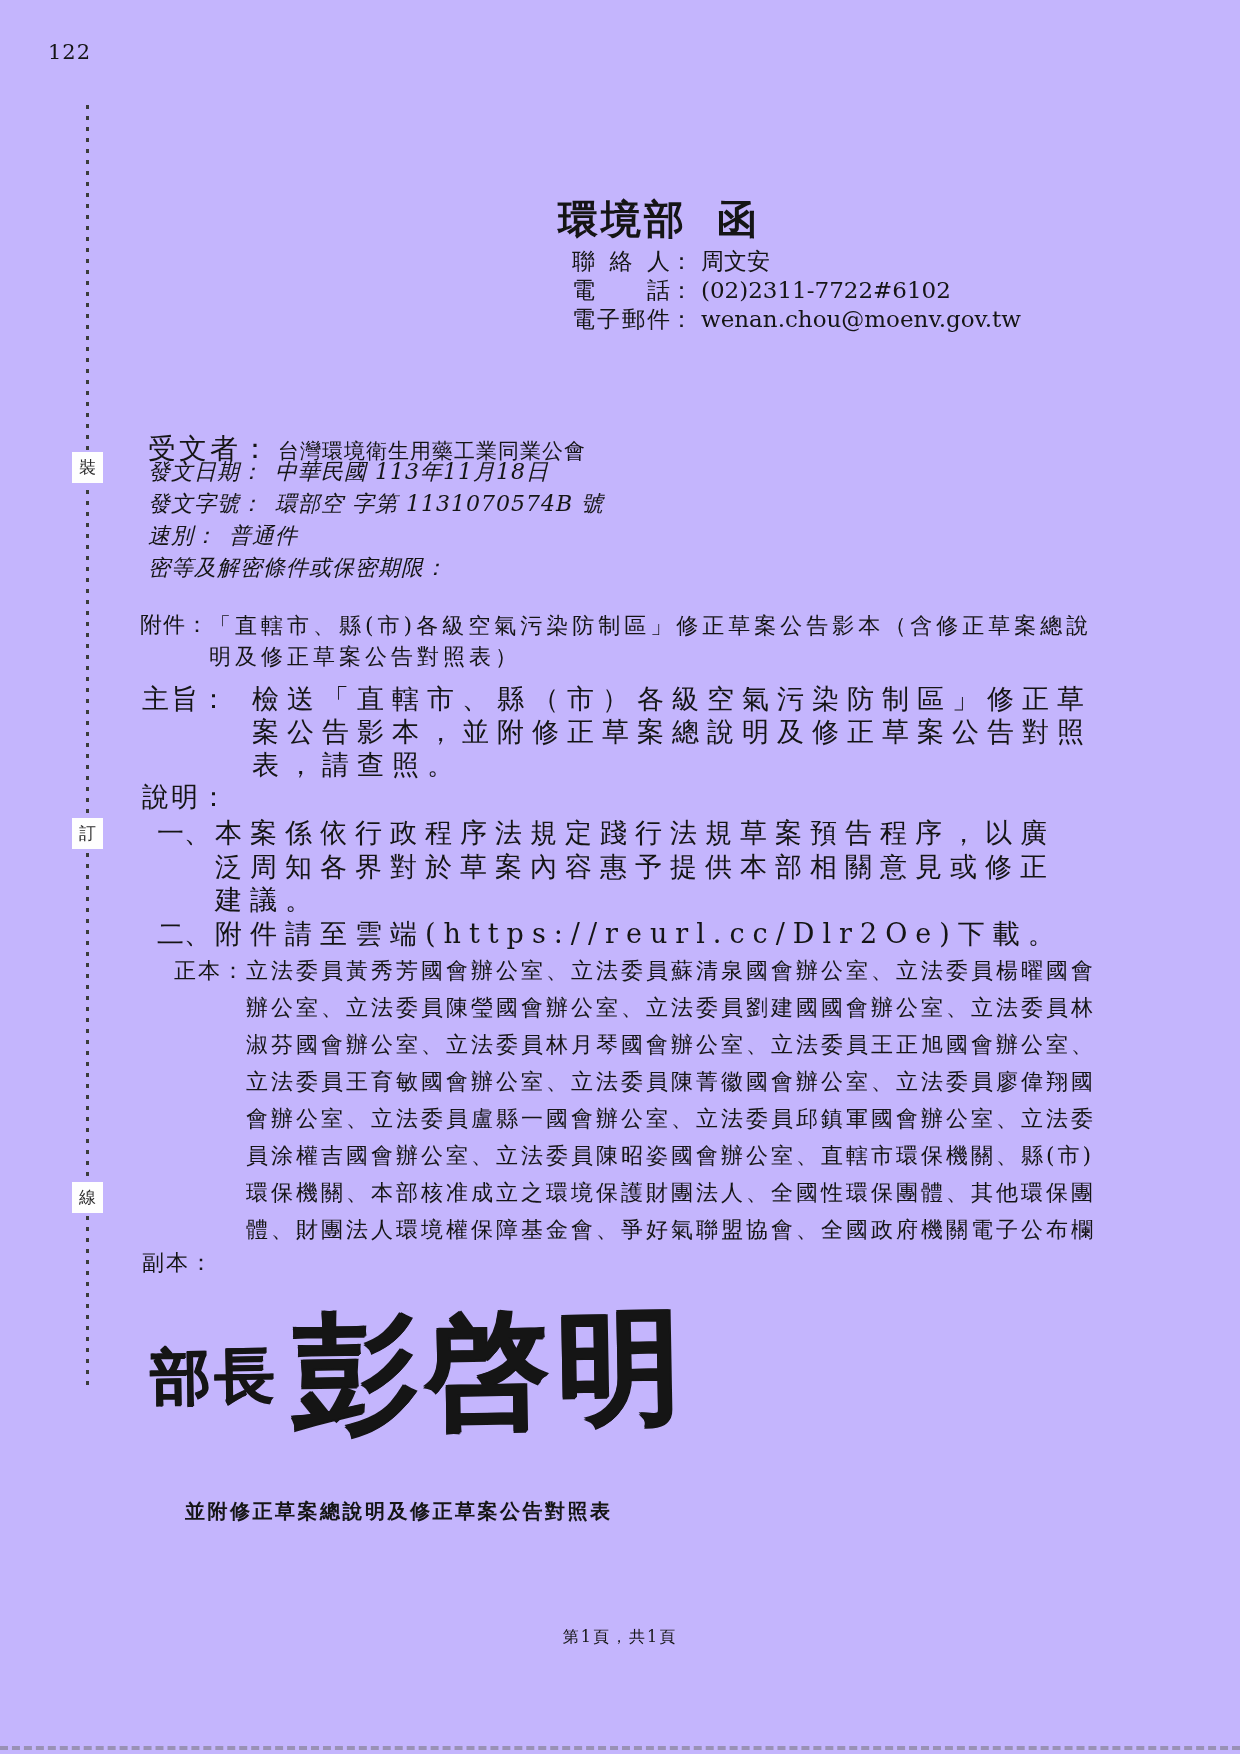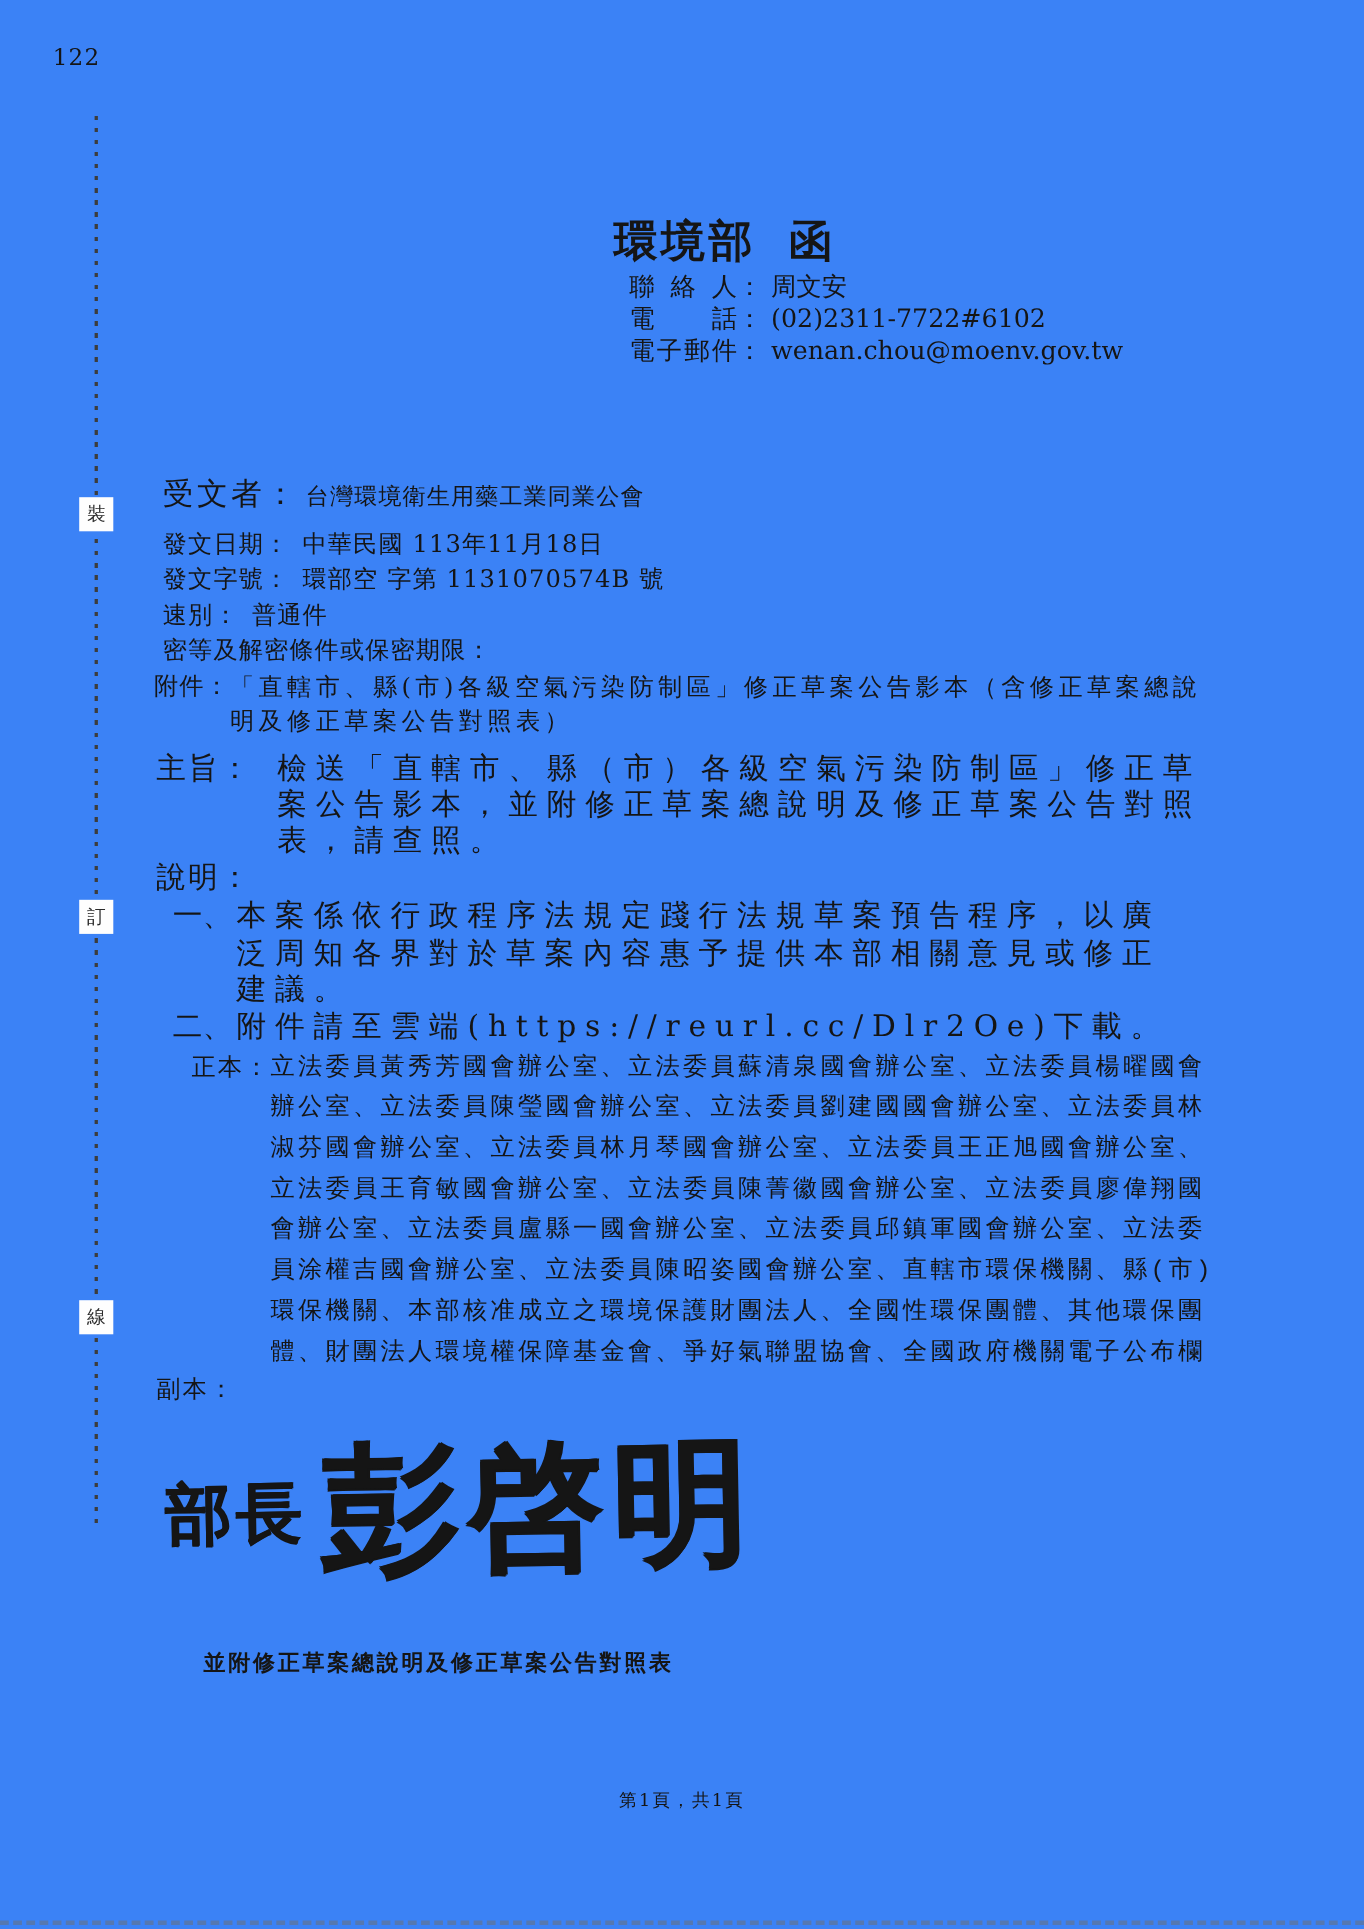--- a/index.html
+++ b/index.html
@@ -1,20 +1,20 @@
 <!DOCTYPE html>
 <html><head>
 <meta charset="utf-8">
 <style>
   html,body{margin:0;padding:0;background:#e8e8e8;}
   .page{
     position:relative;
     width:1240px;height:1754px;
     margin:0 auto;
-    background:#3b82f6;
+    background:#c4b5fd;
     font-family:"DejaVu Serif","Liberation Serif",serif;
     color:#151515;
     overflow:hidden;
   }
   .abs{position:absolute;}
   
   .corner{left:48px;top:40px;font-size:21px;letter-spacing:1px;}
   
   .bind-line{left:86px;top:105px;height:1285px;width:3px;
     background:repeating-linear-gradient(to bottom,#3c3c3c 0 4px,transparent 4px 11px);}
@@ -27,41 +27,41 @@
   
   .contact{left:572px;top:247px;font-size:23px;}
   .contact .row{line-height:29px;white-space:nowrap;}
   .c-label{display:inline-block;width:98px;text-align:justify;text-align-last:justify;vertical-align:bottom;}
   .c-value{margin-left:8px;}
   
   .recipient{left:148px;top:430px;white-space:nowrap;}
   .recipient .lab{font-size:28px;letter-spacing:3px;}
   .recipient .val{font-size:21px;letter-spacing:1px;margin-left:6px;}
   
-  .meta{left:148px;top:480px;font-size:22px;}
+  .meta{left:148px;top:456px;font-size:22px;font-style:italic;}
   .meta .row{line-height:32px;white-space:nowrap;letter-spacing:1px;}
   .meta .val{margin-left:12px;}
   
   .attach{left:140px;top:610px;display:flex;align-items:flex-start;}
   .attach .lab{font-size:22px;white-space:nowrap;letter-spacing:1px;line-height:30px;}
   .attach .txt{width:905px;font-size:22px;letter-spacing:4px;line-height:31px;}
   
   .subject{left:142px;top:682px;display:flex;align-items:flex-start;gap:23px;}
   .subject .lab{font-size:27px;white-space:nowrap;letter-spacing:2px;line-height:33px;}
   .subject .txt{width:872px;font-size:27px;letter-spacing:8px;line-height:33px;}
   
   .desc-label{left:142px;top:779px;font-size:27px;letter-spacing:2px;}
   .items{left:157px;top:816px;}
   .item{display:flex;align-items:flex-start;}
   .item .num{font-size:27px;white-space:nowrap;line-height:33.5px;margin-right:4px;}
   .item .txt{width:858px;font-size:27px;letter-spacing:8px;line-height:33.5px;}
   
   .original{left:142px;top:952px;display:flex;align-items:flex-start;}
   .original .lab{font-size:22px;white-space:nowrap;letter-spacing:2px;line-height:37px;margin-left:32px;}
-  .original .txt{width:862px;font-size:22px;letter-spacing:3px;line-height:37px;font-family:Liberation Mono, monospace;}
+  .original .txt{width:862px;font-size:22px;letter-spacing:3px;line-height:37px;}
   .cc{left:142px;top:1248px;font-size:22px;letter-spacing:2px;}
   
   .signature{left:150px;top:1308px;display:flex;align-items:flex-end;transform:rotate(-1deg);}
   .sig-title{font-size:60px;font-weight:900;letter-spacing:4px;margin:0 14px 18px 0;
     text-shadow:1px 0 currentColor,0 1px currentColor;}
   .sig-name{font-size:124px;font-weight:900;letter-spacing:8px;line-height:1;
     text-shadow:2px 0 currentColor,0 2px currentColor,1px 1px currentColor;}
   .auth{left:185px;top:1498px;font-size:20px;font-weight:bold;letter-spacing:2.5px;}
   
   .footer{left:0;right:0;top:1627px;text-align:center;font-size:16px;letter-spacing:2px;}

